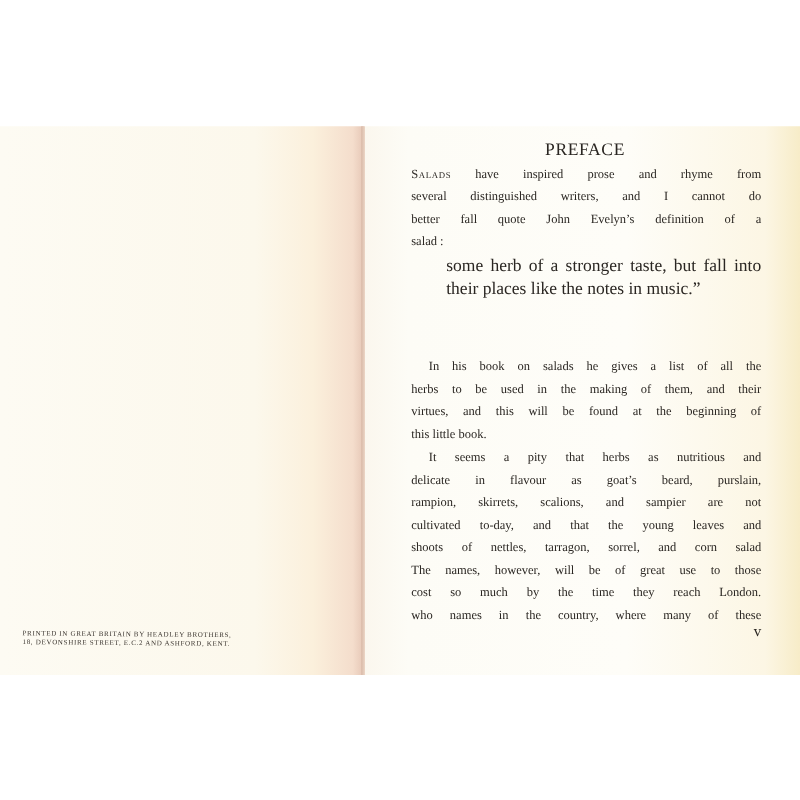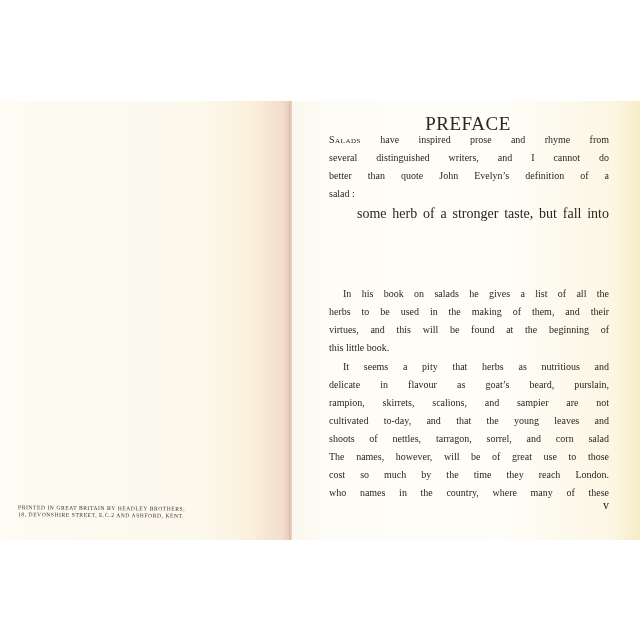--- a/index.html
+++ b/index.html
@@ -8,21 +8,21 @@
   .left-page { position:absolute; left:0; top:101px; width:291px; height:439px;
     background: linear-gradient(to right, #fdfbf3 0%, #fcf8ec 70%, #fbf0dc 86%, #f4ddcc 97%, #e6c7b6 100%); }
   .spine { position:absolute; left:289px; top:101px; width:3px; height:439px;
     background: linear-gradient(to right, #d8b8a6, #ecd6c6); }
   .right-page { position:absolute; left:292px; top:101px; width:348px; height:439px;
     background: linear-gradient(to right, #fbf7ee 0%, #fdfcf6 10%, #fefdf8 60%, #fcf6e4 92%, #f7ecc8 100%); }
   .imprint { position:absolute; left:18px; top:505px; font-family:"Liberation Serif",serif;
     font-size:5.6px; letter-spacing:0.55px; line-height:7px; color:#3a342e; transform: rotate(0.5deg); }
   .imprint div { white-space:nowrap; }
   .title { position:absolute; left:0; width:640px; top:113px; text-align:center; padding-left:296px; box-sizing:border-box;
-    font-size:19px; letter-spacing:0.5px; }
+    font-size:14px; letter-spacing:0.5px; }
   .text { position:absolute; left:329px; width:280px; font-size:10px; line-height:18px; text-align:justify; }
   .line { display:block; text-align:justify; text-align-last:justify; white-space:nowrap; height:18px; }
   .line.last { text-align-last:left; }
   .sc { font-variant:small-caps; letter-spacing:0.5px; }
   .quote { position:absolute; left:357px; width:252px; font-size:14px; line-height:18px; }
   .pageno { position:absolute; left:603px; top:498px; font-size:12px; }
 </style>
 </head>
 <body>
 
@@ -33,26 +33,27 @@
 <div class="imprint">
   <div>PRINTED IN GREAT BRITAIN BY HEADLEY BROTHERS,</div>
   <div>18, DEVONSHIRE STREET, E.C.2   AND ASHFORD, KENT.</div>
 </div>
 
 <div class="title">PREFACE</div>
 
 <div class="text" style="top:131px;">
   <span class="line"><span class="sc">Salads</span><span> have inspired prose and rhyme from</span></span>
   <span class="line">several distinguished writers, and I cannot do</span>
-  <span class="line">better than quote John Evelyn’s definition of a</span>
+  <span class="line">better fall quote John Evelyn’s definition of a</span>
   <span class="line last">salad :</span>
 </div>
 
 <div class="quote" style="top:205px;">
   <span class="line">some herb of a stronger taste, but fall into</span>
+  <span class="line last">their places like the notes in music.”</span>
 </div>
 
 <div class="text" style="top:285px;">
   <span class="line" style="padding-left:14px;">In his book on salads he gives a list of all the</span>
   <span class="line">herbs to be used in the making of them, and their</span>
   <span class="line">virtues, and this will be found at the beginning of</span>
   <span class="line last">this little book.</span>
 </div>
 
 <div class="text" style="top:358px;">

